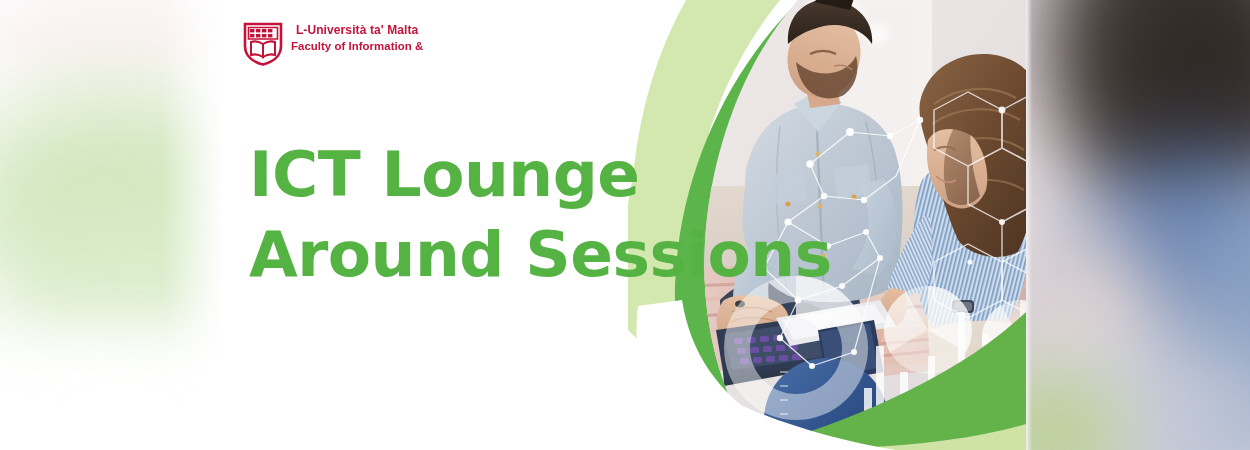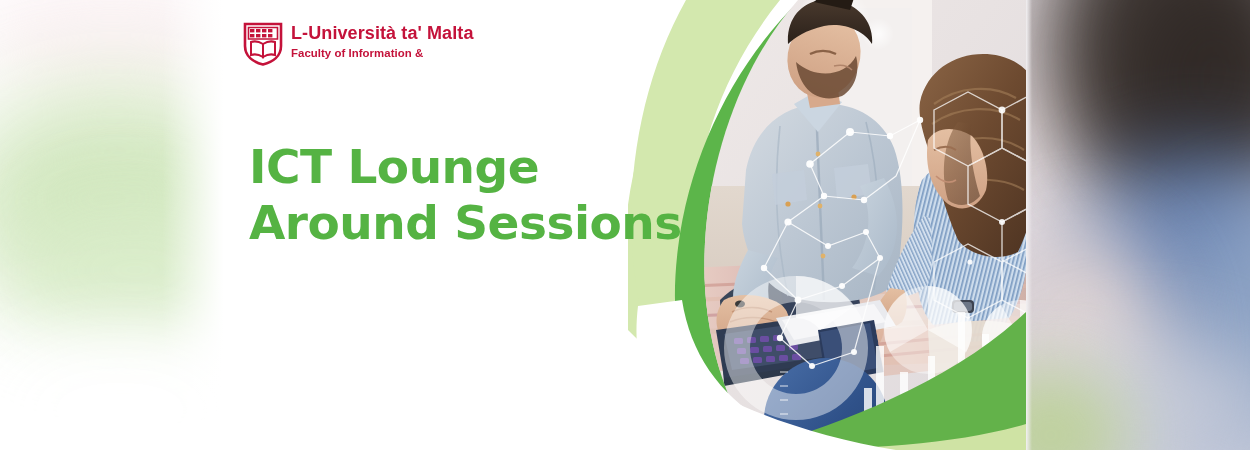--- a/index.html
+++ b/index.html
@@ -47,38 +47,38 @@
   }
 
   
   .logo{
     position:absolute;left:243px;top:22px;
     display:flex;align-items:flex-start;gap:8px;
   }
   .crest{width:40px;height:44px;flex:0 0 auto;}
   .logo-text{padding-top:1px;}
   .logo-l1{
-    font-size:18px;font-weight:700;color:#c4123a;
-    letter-spacing:.1px;line-height:1.18;white-space:nowrap;
+    font-size:12px;font-weight:700;color:#c4123a;
+    letter-spacing:.1px;line-height:1.18;white-space:nowrap;text-align:center;
   }
   .logo-l2,.logo-l3{
     font-size:11.4px;font-weight:700;color:#c4123a;
     letter-spacing:.05px;line-height:1.26;white-space:nowrap;
   }
   .logo-l2{margin-top:2px;}
 
   
   .headline{
     position:absolute;left:249px;top:143px;
     color:#55b343;
-    font-size:47px;font-weight:700;
+    font-size:63px;font-weight:700;
     letter-spacing:-0.5px;line-height:1.02;
     font-family:"DejaVu Sans", sans-serif;
   }
-  .headline .l2{margin-top:8px;}
+  .headline .l2{margin-top:16px;}
 
   
   .art{
     position:absolute;left:628px;top:0;width:622px;height:450px;
     overflow:hidden;
   }
   .art svg{display:block;}
 
   
   .right-blur{

